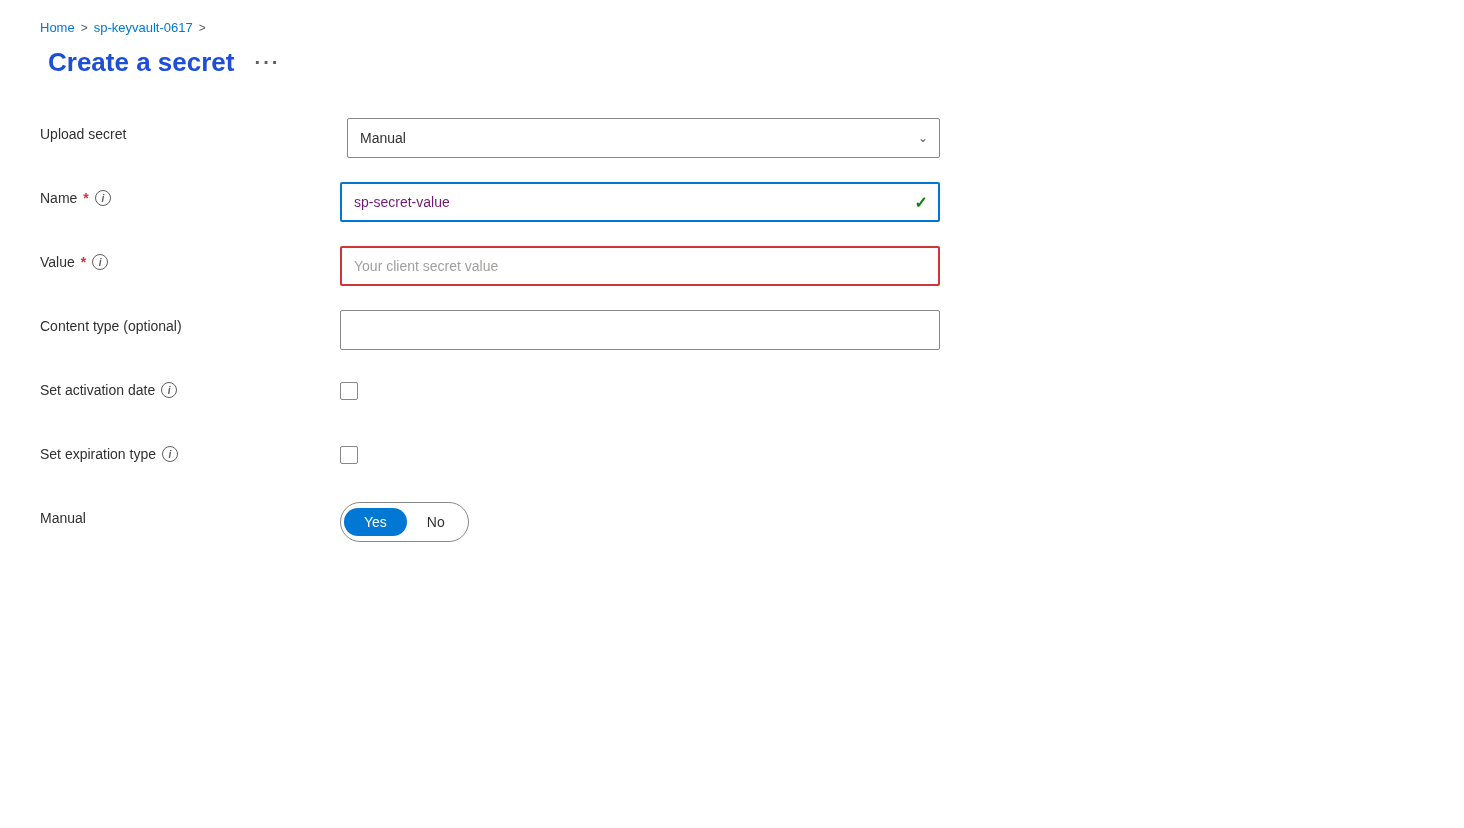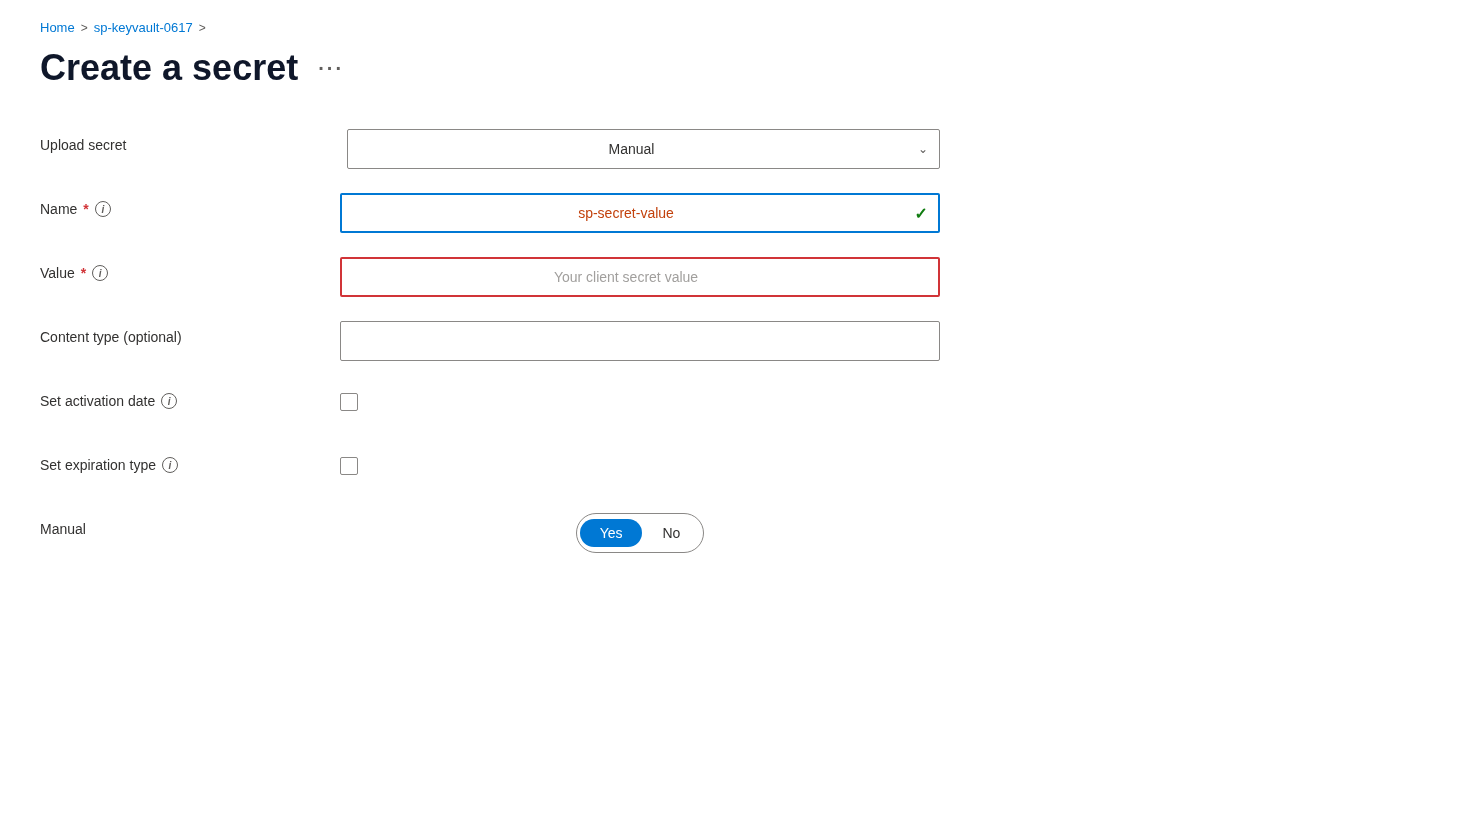--- a/index.html
+++ b/index.html
@@ -1,19 +1,18 @@
 <!DOCTYPE html>
 <html><head>
   <meta charset="utf-8">
   <style>
     * {
       box-sizing: border-box;
       margin: 0;
       padding: 0;
-      text-align: center;
     }
 
     body {
       font-family: 'Segoe UI', -apple-system, BlinkMacSystemFont, sans-serif;
       background: #ffffff;
       color: #323130;
       font-size: 14px;
       min-height: 828px;
       padding: 20px 40px;
     }
@@ -38,23 +37,24 @@
     }
 
     .page-header {
       display: flex;
       align-items: center;
       gap: 12px;
       margin-bottom: 40px;
     }
 
     .page-title {
-      font-size: 36px;
+      font-size: 26px;
       font-weight: 600;
-      color: #0f172a;
+      color: #1d4ed8;
+      margin-left: 8px;
     }
 
     .more-options-btn {
       background: none;
       border: none;
       cursor: pointer;
       color: #605e5c;
       font-size: 20px;
       font-weight: 700;
       letter-spacing: 2px;
@@ -141,21 +141,21 @@
     }
 
     .form-input {
       width: 100%;
       height: 40px;
       padding: 0 40px 0 12px;
       border: 1px solid #8a8886;
       border-radius: 2px;
       background: #ffffff;
       font-size: 14px;
-      color: #c2410c;
+      color: #701a75;
       outline: none;
     }
 
     .name-input-wrapper {
       position: relative;
     }
 
     .name-input-wrapper .form-input {
       border: 2px solid #0078d4;
       padding-right: 40px;

